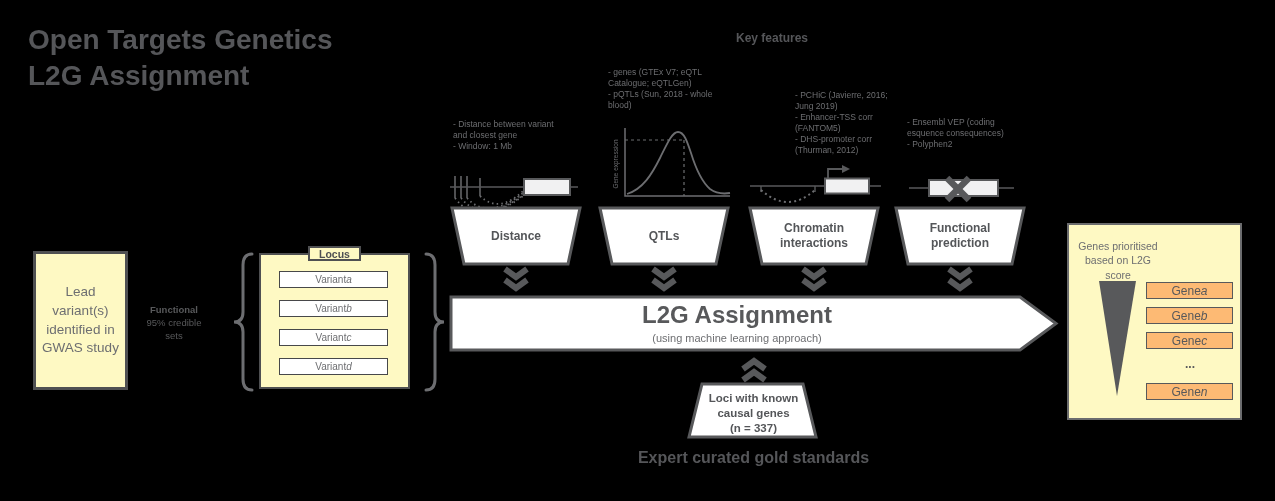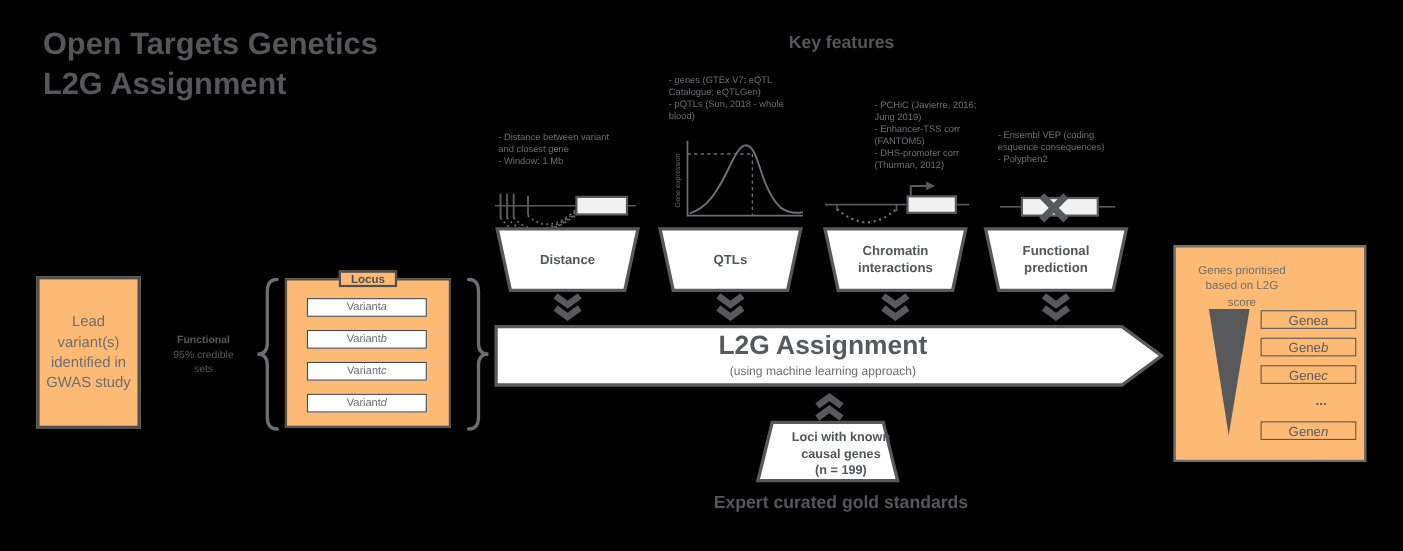--- a/index.html
+++ b/index.html
@@ -1,21 +1,21 @@
 <!DOCTYPE html>
 <html><head>
 <meta charset="utf-8">
 <style>
   html,body{margin:0;padding:0;background:#000;}
   #stage{position:relative;width:1275px;height:501px;background:#000;overflow:hidden;
          font-family:"Liberation Sans", sans-serif;}
-  .abs{position:absolute;margin-left:11px;}
+  .abs{position:absolute;}
   #title{left:28px;top:22px;font-size:28px;font-weight:bold;color:#555659;line-height:1.28;z-index:3;}
-  #key-features{left:640px;top:31px;width:228px;text-align:center;font-size:16px;font-weight:bold;color:#555659;z-index:3;}
-  .whitebox{position:absolute;background:#fdba74;box-sizing:border-box;}
+  #key-features{left:658px;top:31px;width:228px;text-align:center;font-size:12px;font-weight:bold;color:#555659;z-index:3;}
+  .whitebox{position:absolute;background:#fef9c3;box-sizing:border-box;}
   #lead-box{left:33px;top:251px;width:95px;height:139px;border:3px solid #4f5052;
             display:flex;align-items:center;justify-content:center;text-align:center;
             font-size:13.5px;color:#6d6e71;line-height:1.4;padding:4px;z-index:1;}
   #finemapping{left:132px;top:304px;width:84px;text-align:center;font-size:9.5px;color:#58595b;line-height:1.35;z-index:3;}
   #finemapping .b{font-weight:bold;}
   #locus-box{left:259px;top:253px;width:151px;height:136px;border:2.5px solid #4f5052;z-index:1;}
   #locus-tab{left:308px;top:246px;width:53px;height:15px;border:2px solid #4f5052;z-index:3;
              display:flex;align-items:center;justify-content:center;font-size:10.5px;font-weight:bold;color:#4f5052;}
   .varbox{position:absolute;left:279px;width:107px;height:15px;background:#fff;border:1.4px solid #47484a;
           display:flex;align-items:center;justify-content:center;font-size:10px;color:#6d6e71;z-index:3;box-sizing:content-box;}
@@ -189,21 +189,21 @@
   </div>
 
   <div id="arrow-text" class="abs">
     <div id="arrow-title">L2G Assignment</div>
     <div id="arrow-sub">(using machine learning approach)</div>
   </div>
 
   <div id="gold-text" class="abs">
     <div>Loci with known</div>
     <div>causal genes</div>
-    <div>(n = 199)</div>
+    <div>(n = 337)</div>
   </div>
   <div id="gold-caption" class="abs">Expert curated gold standards</div>
 
   <div id="results-heading" class="abs">
     <div>Genes prioritised</div>
     <div>based on L2G</div>
     <div>score</div>
   </div>
   <div class="genebox" style="top:282px">
     <span>Gene </span>

